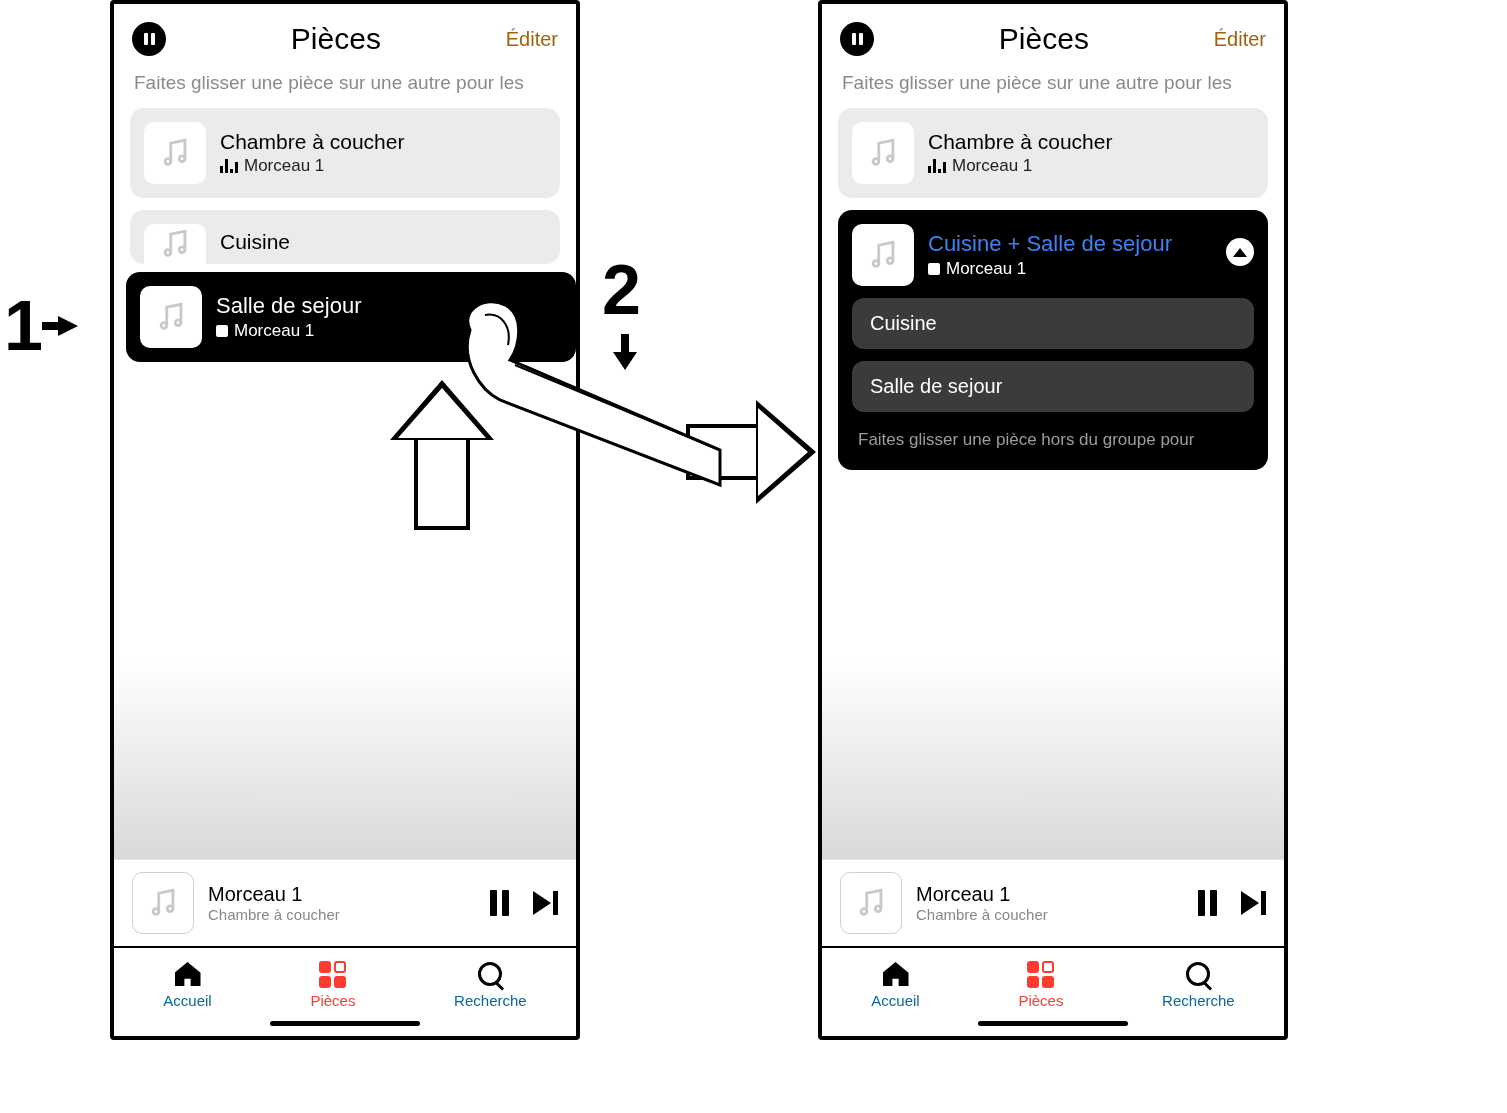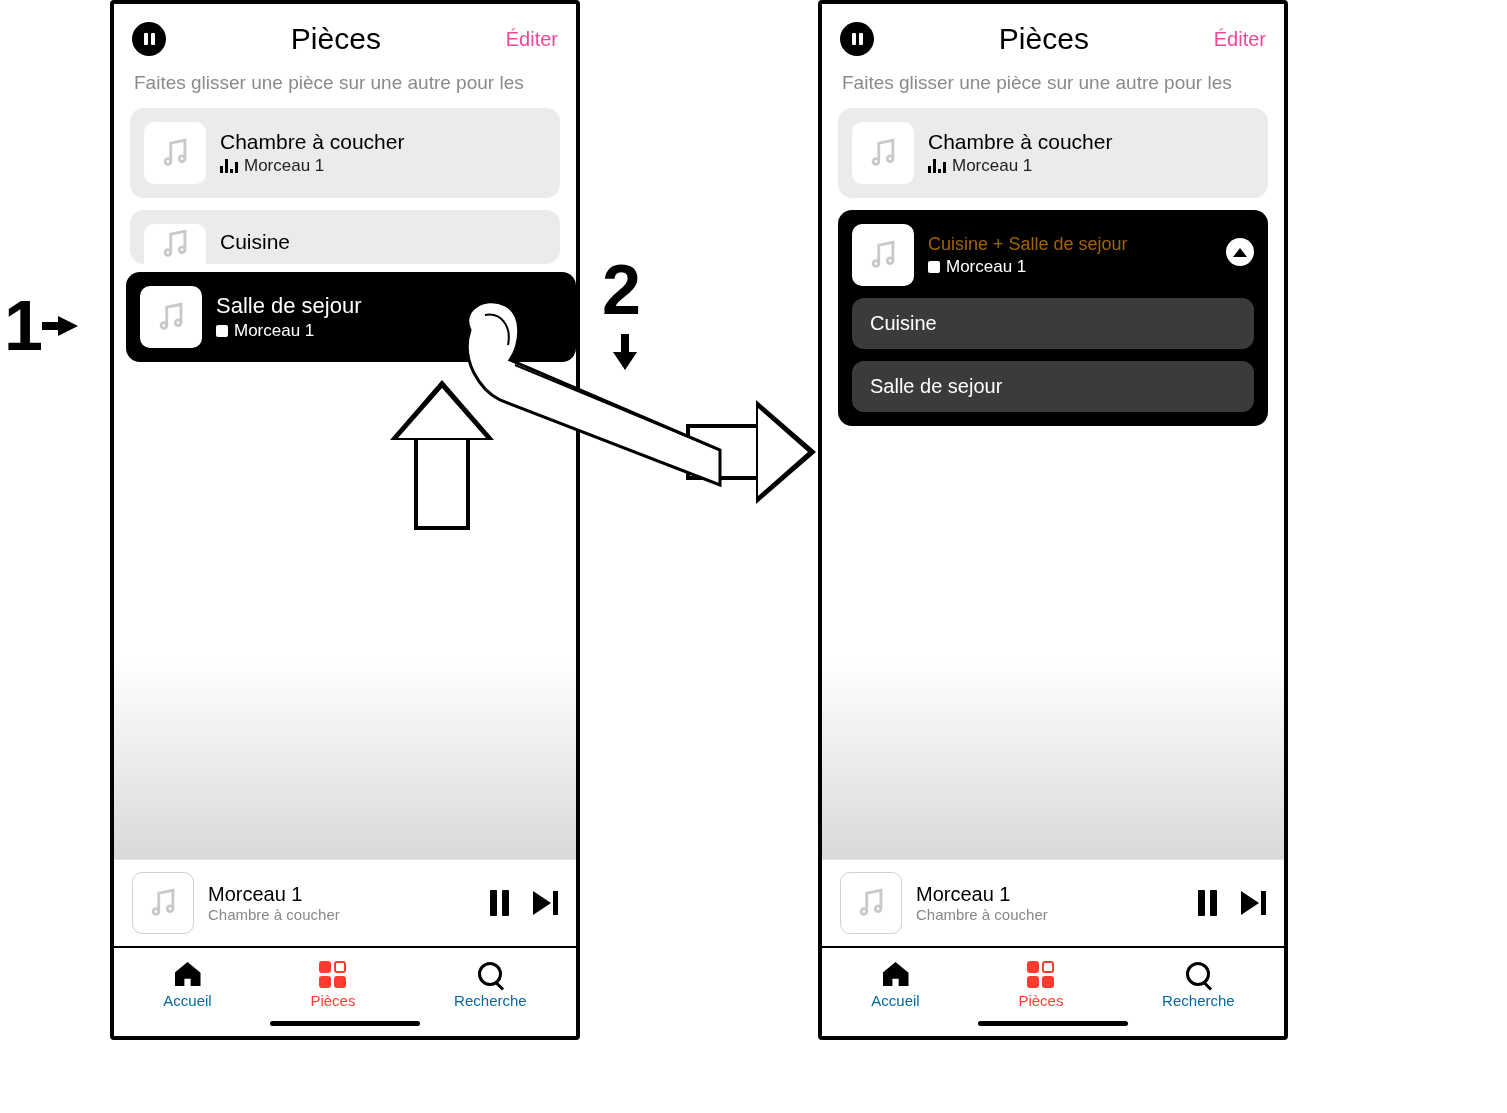--- a/index.html
+++ b/index.html
@@ -30,21 +30,21 @@
     justify-content: space-between;
     padding: 18px 18px 10px 18px;
   }
   .pause-circle {
     width: 34px; height: 34px; border-radius: 50%;
     background: #000; display: flex; align-items: center; justify-content: center;
   }
   .pause-circle .bars { display: flex; gap: 3px; }
   .pause-circle .bars span { width: 4px; height: 12px; background: #fff; border-radius: 1px; }
   .title { font-size: 30px; font-weight: 400; color: #000; }
-  .edit { font-size: 20px; color: #ec4899; }
+  .edit { font-size: 20px; color: #a16207; }
 
   .hint {
     padding: 6px 20px 14px 20px;
     color: #8a8a8a;
     font-size: 19px;
   }
 
   .scroll { flex: 1; padding: 0 16px; position: relative; }
 
   .room-card {
@@ -95,21 +95,21 @@
   }
   .drag-card .album { background: #fff; }
   .drag-card .rname { font-size: 22px; color: #fff; }
   .drag-card .track { color: #fff; display: flex; align-items: center; gap: 6px; margin-top: 2px; font-size: 17px; }
 
   .group-card {
     background: #000; color: #fff; border-radius: 14px;
     padding: 14px; margin-bottom: 12px;
   }
   .group-head { display: flex; gap: 14px; align-items: center; position: relative; }
-  .group-head .rname { font-size: 18px; color: #a16207; }
+  .group-head .rname { font-size: 22px; color: #3b82f6; }
   .group-head .track { color: #fff; display: flex; align-items: center; gap: 6px; margin-top: 2px; font-size: 17px; }
   .collapse-btn {
     position: absolute; right: 0; top: 14px;
     width: 28px; height: 28px; border-radius: 50%;
     background: #fff; display: flex; align-items: center; justify-content: center;
   }
   .collapse-btn::after {
     content: ""; width: 0; height: 0;
     border-left: 7px solid transparent;
     border-right: 7px solid transparent;
@@ -431,20 +431,21 @@
           <div class="rname">Cuisine + Salle de sejour</div>
           <div class="track">
             <span class="stop-sq white"></span>
             <span>Morceau 1</span>
           </div>
         </div>
         <div class="collapse-btn"></div>
       </div>
       <div class="sub-room">Cuisine</div>
       <div class="sub-room">Salle de sejour</div>
+      <div class="group-hint">Faites glisser une pièce hors du groupe pour</div>
     </div>
 
   </div>
 
   <div class="fade"></div>
 
   <div class="now-playing">
     <div class="album ghost">
       <svg viewBox="0 0 24 24" fill="none" stroke="#c9c9c9" stroke-width="2">
           <path d="M9 18V5l10-2v13"></path>

